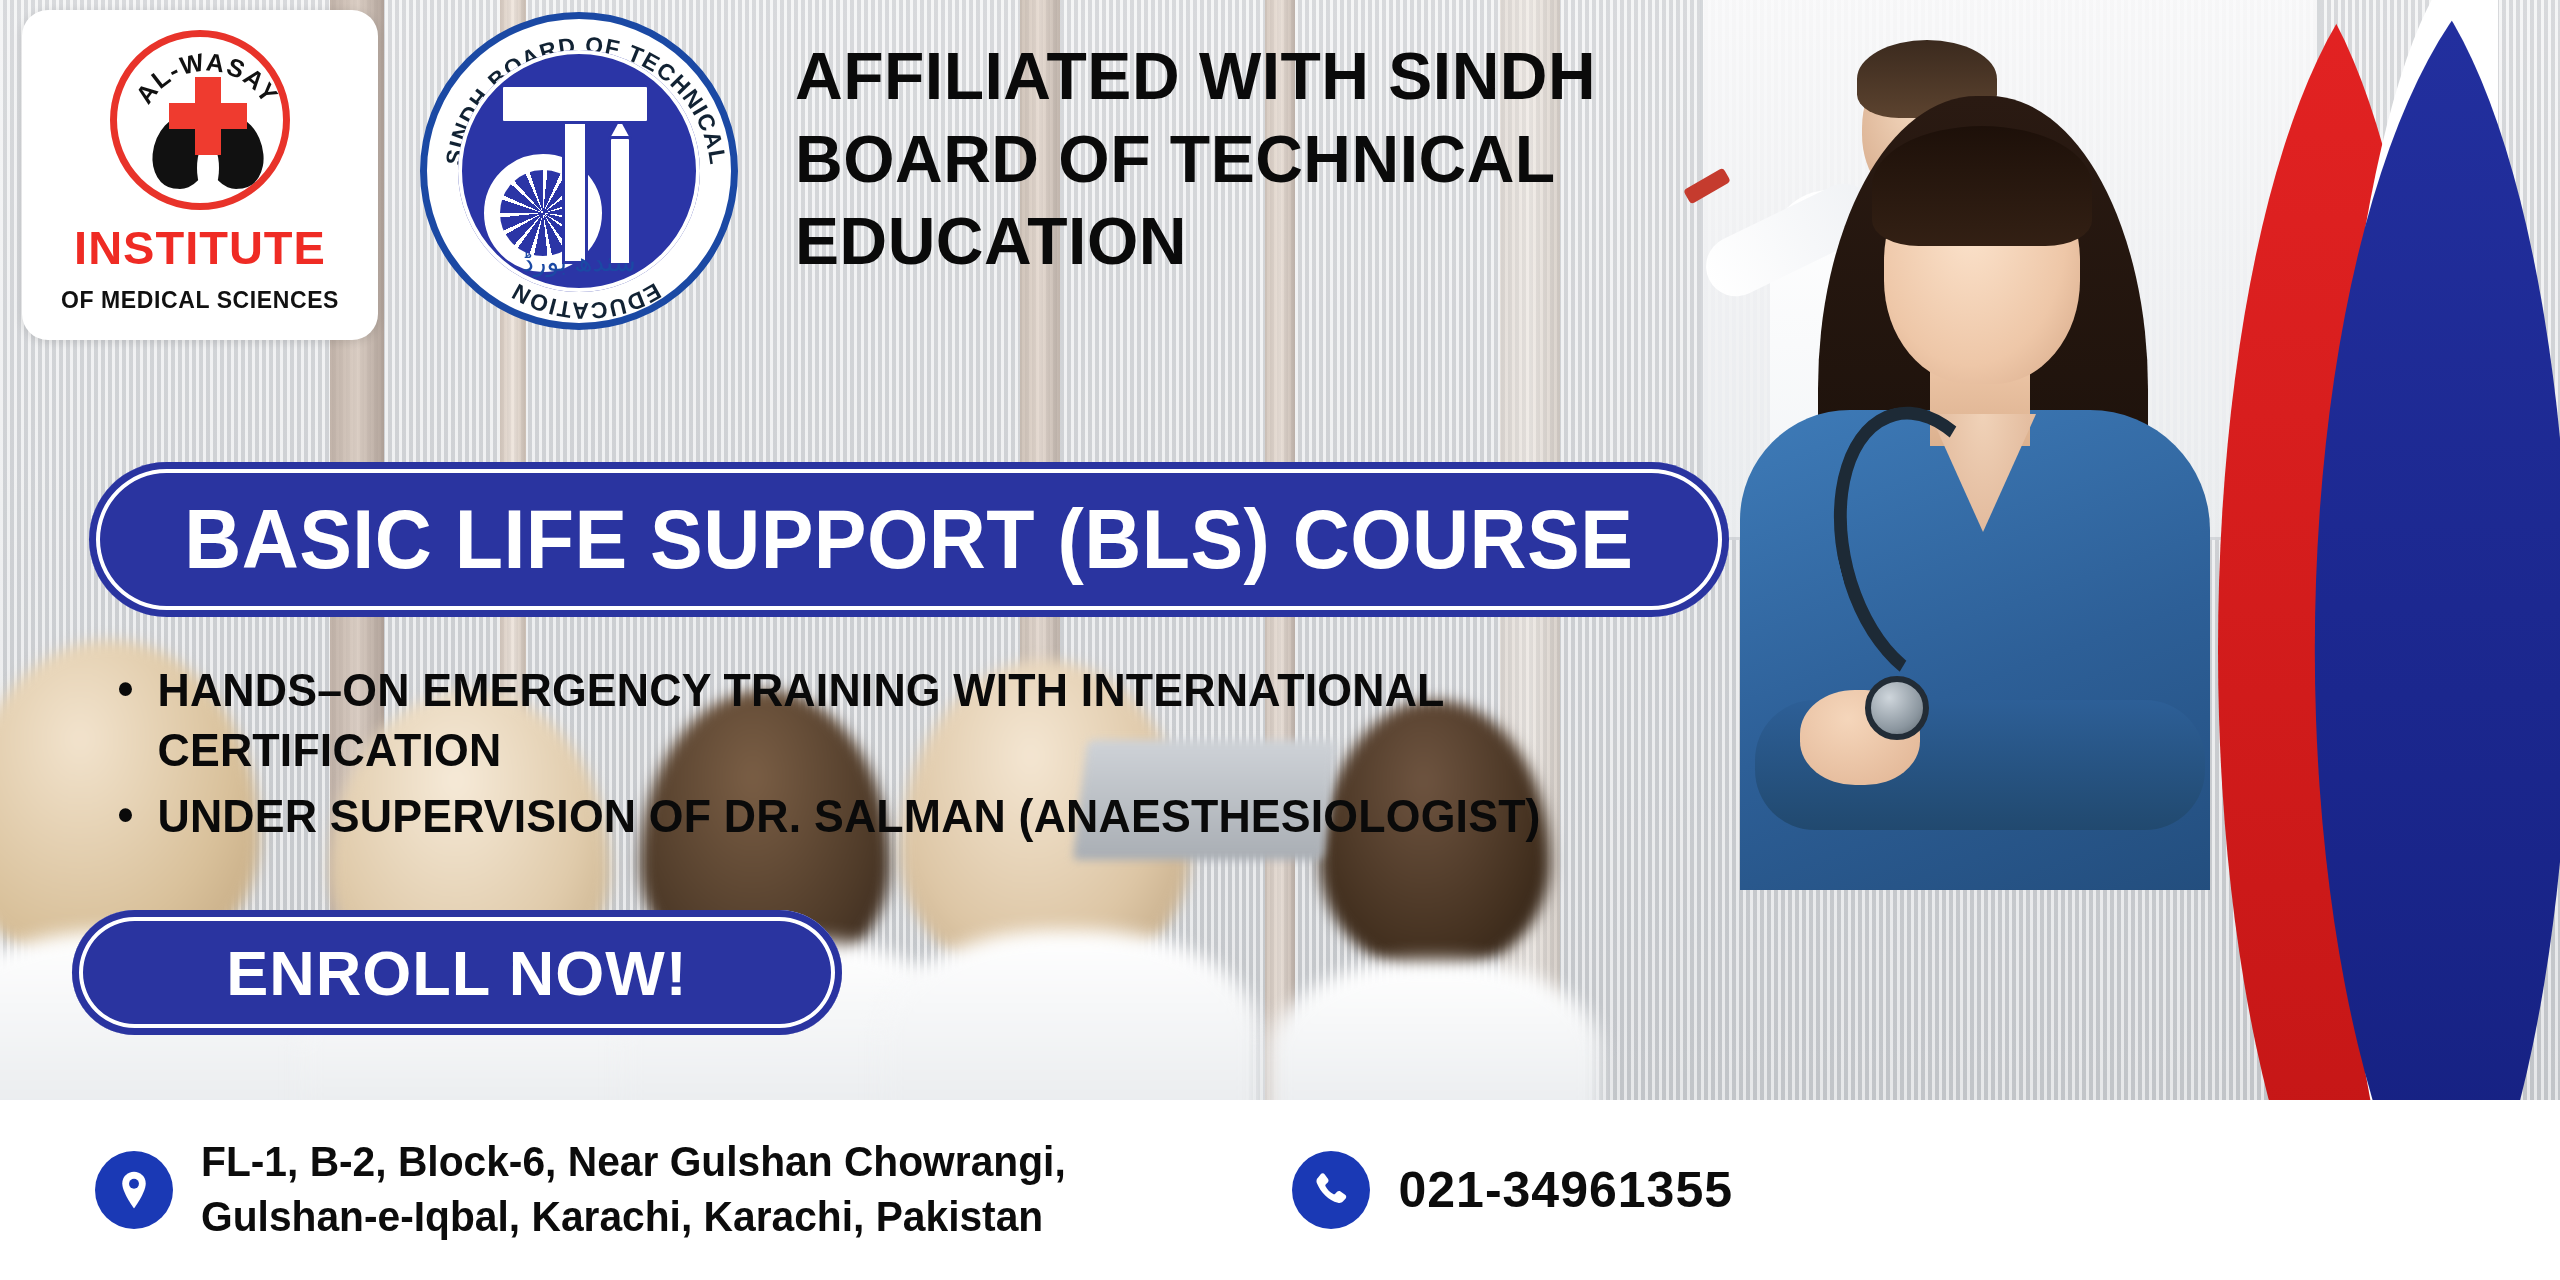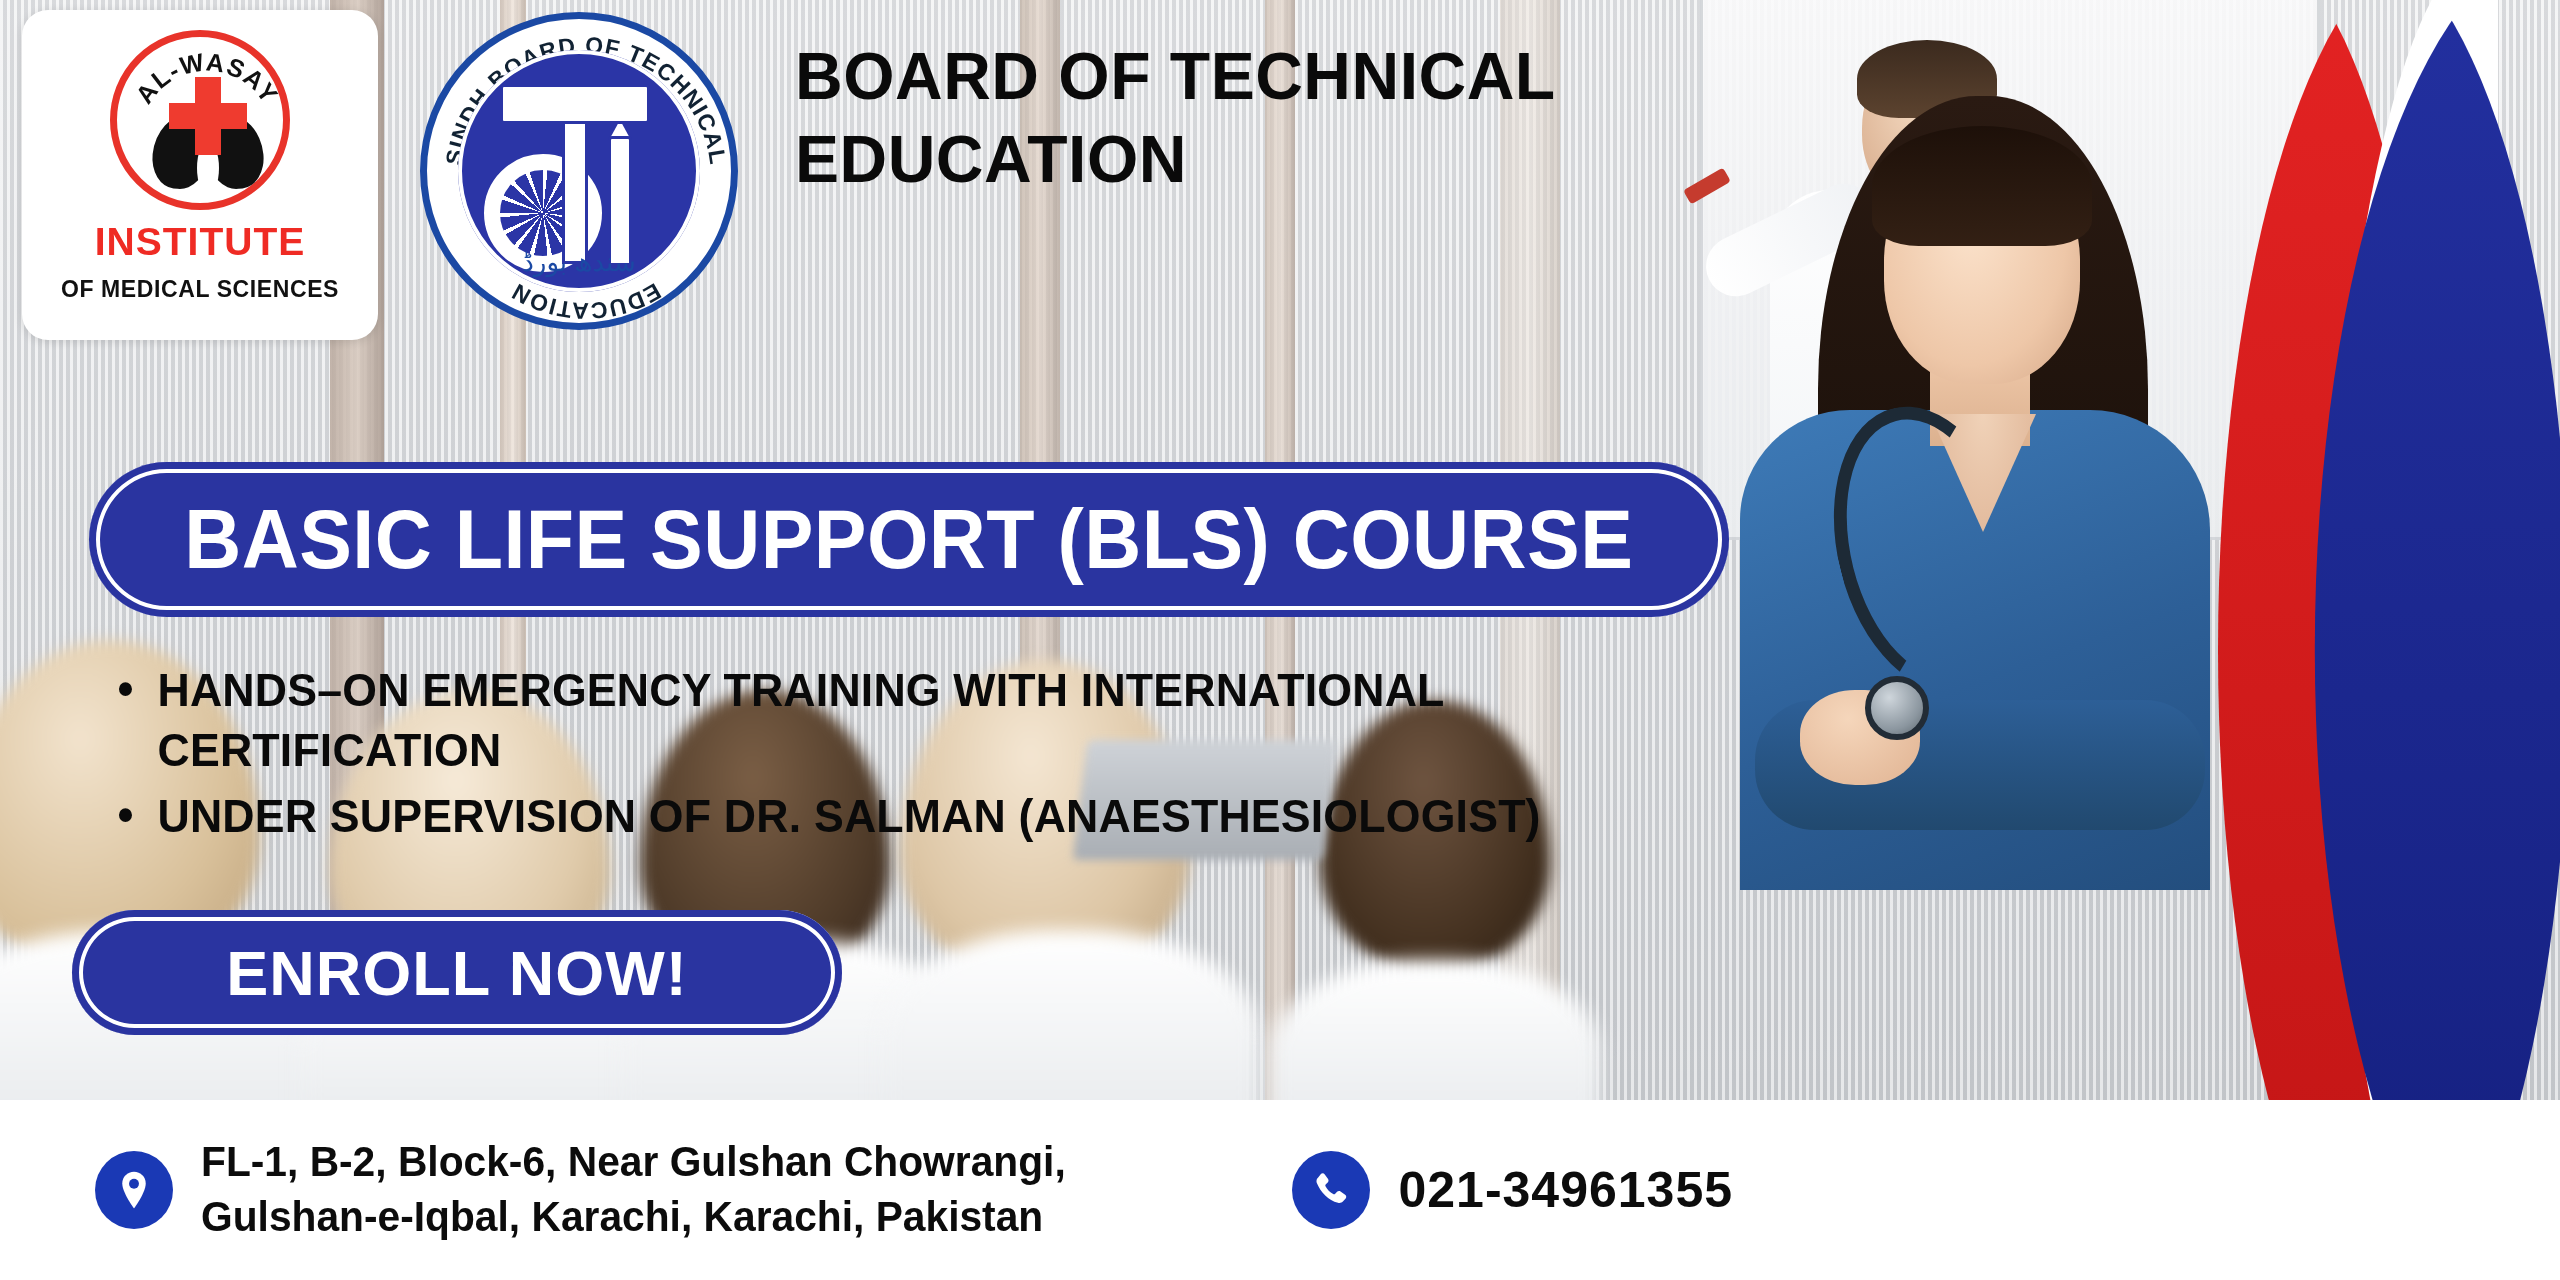--- a/index.html
+++ b/index.html
@@ -110,21 +110,21 @@
   .arc-text text { font-family:"Liberation Sans",sans-serif; font-size:25px; font-weight:bold;
     fill:#111; letter-spacing:1.4px; }
   .cross-v { position:absolute; left:78px; top:40px; width:26px; height:78px; background:#ef3b2f; }
   .cross-h { position:absolute; left:52px; top:66px; width:78px; height:26px; background:#ef3b2f; }
   .hand-l { position:absolute; left:36px; top:78px; width:56px; height:74px;
     background:#111; border-radius:60% 14% 52% 46%; transform:rotate(6deg); }
   .hand-r { position:absolute; left:90px; top:78px; width:56px; height:74px;
     background:#111; border-radius:14% 60% 46% 52%; transform:rotate(-6deg); }
   .hand-gap { position:absolute; left:80px; top:104px; width:22px; height:54px; background:#fff;
     border-radius:50%; }
-  .logo-institute { margin-top:10px; color:#ef2b24; font-size:39px; font-weight:bold; letter-spacing:1px; }
+  .logo-institute { margin-top:10px; color:#ef2b24; font-size:47px; font-weight:bold; letter-spacing:1px; }
   .logo-sub { margin-top:12px; color:#111; font-size:23px; font-weight:bold; letter-spacing:.6px; }
 
   
   .seal { position:absolute; left:420px; top:12px; width:318px; height:318px; border-radius:50%;
     background:#fff; border:7px solid #1b49a4; display:flex; align-items:center; justify-content:center; }
   .seal-inner { width:242px; height:242px; border-radius:50%; background:#2b35a6; position:relative;
     box-shadow:inset 0 0 0 4px #ffffff; overflow:hidden; }
   .seal-ring-text { position:absolute; left:0; top:0; width:318px; height:318px; pointer-events:none; }
   .seal-ring-text text { font-family:"Liberation Sans",sans-serif; font-size:23px; font-weight:bold;
     fill:#123; letter-spacing:1.2px; }
@@ -267,20 +267,21 @@
       <div class="gear"></div>
       <div class="pen-tip"></div>
       <div class="pen"></div>
       <div class="hammer-s"></div>
       <div class="hammer-h"></div>
       <div class="urdu">سندھ بورڈ</div>
     </div>
   </div>
 
   <div class="headline">
+    <div>AFFILIATED WITH SINDH</div>
     <div>BOARD OF TECHNICAL</div>
     <div>EDUCATION</div>
   </div>
 
   <div class="pill title-pill">
     <span>BASIC LIFE SUPPORT (BLS) COURSE</span>
   </div>
 
   <ul class="bullets">
     <li>HANDS–ON EMERGENCY TRAINING WITH INTERNATIONAL CERTIFICATION</li>

